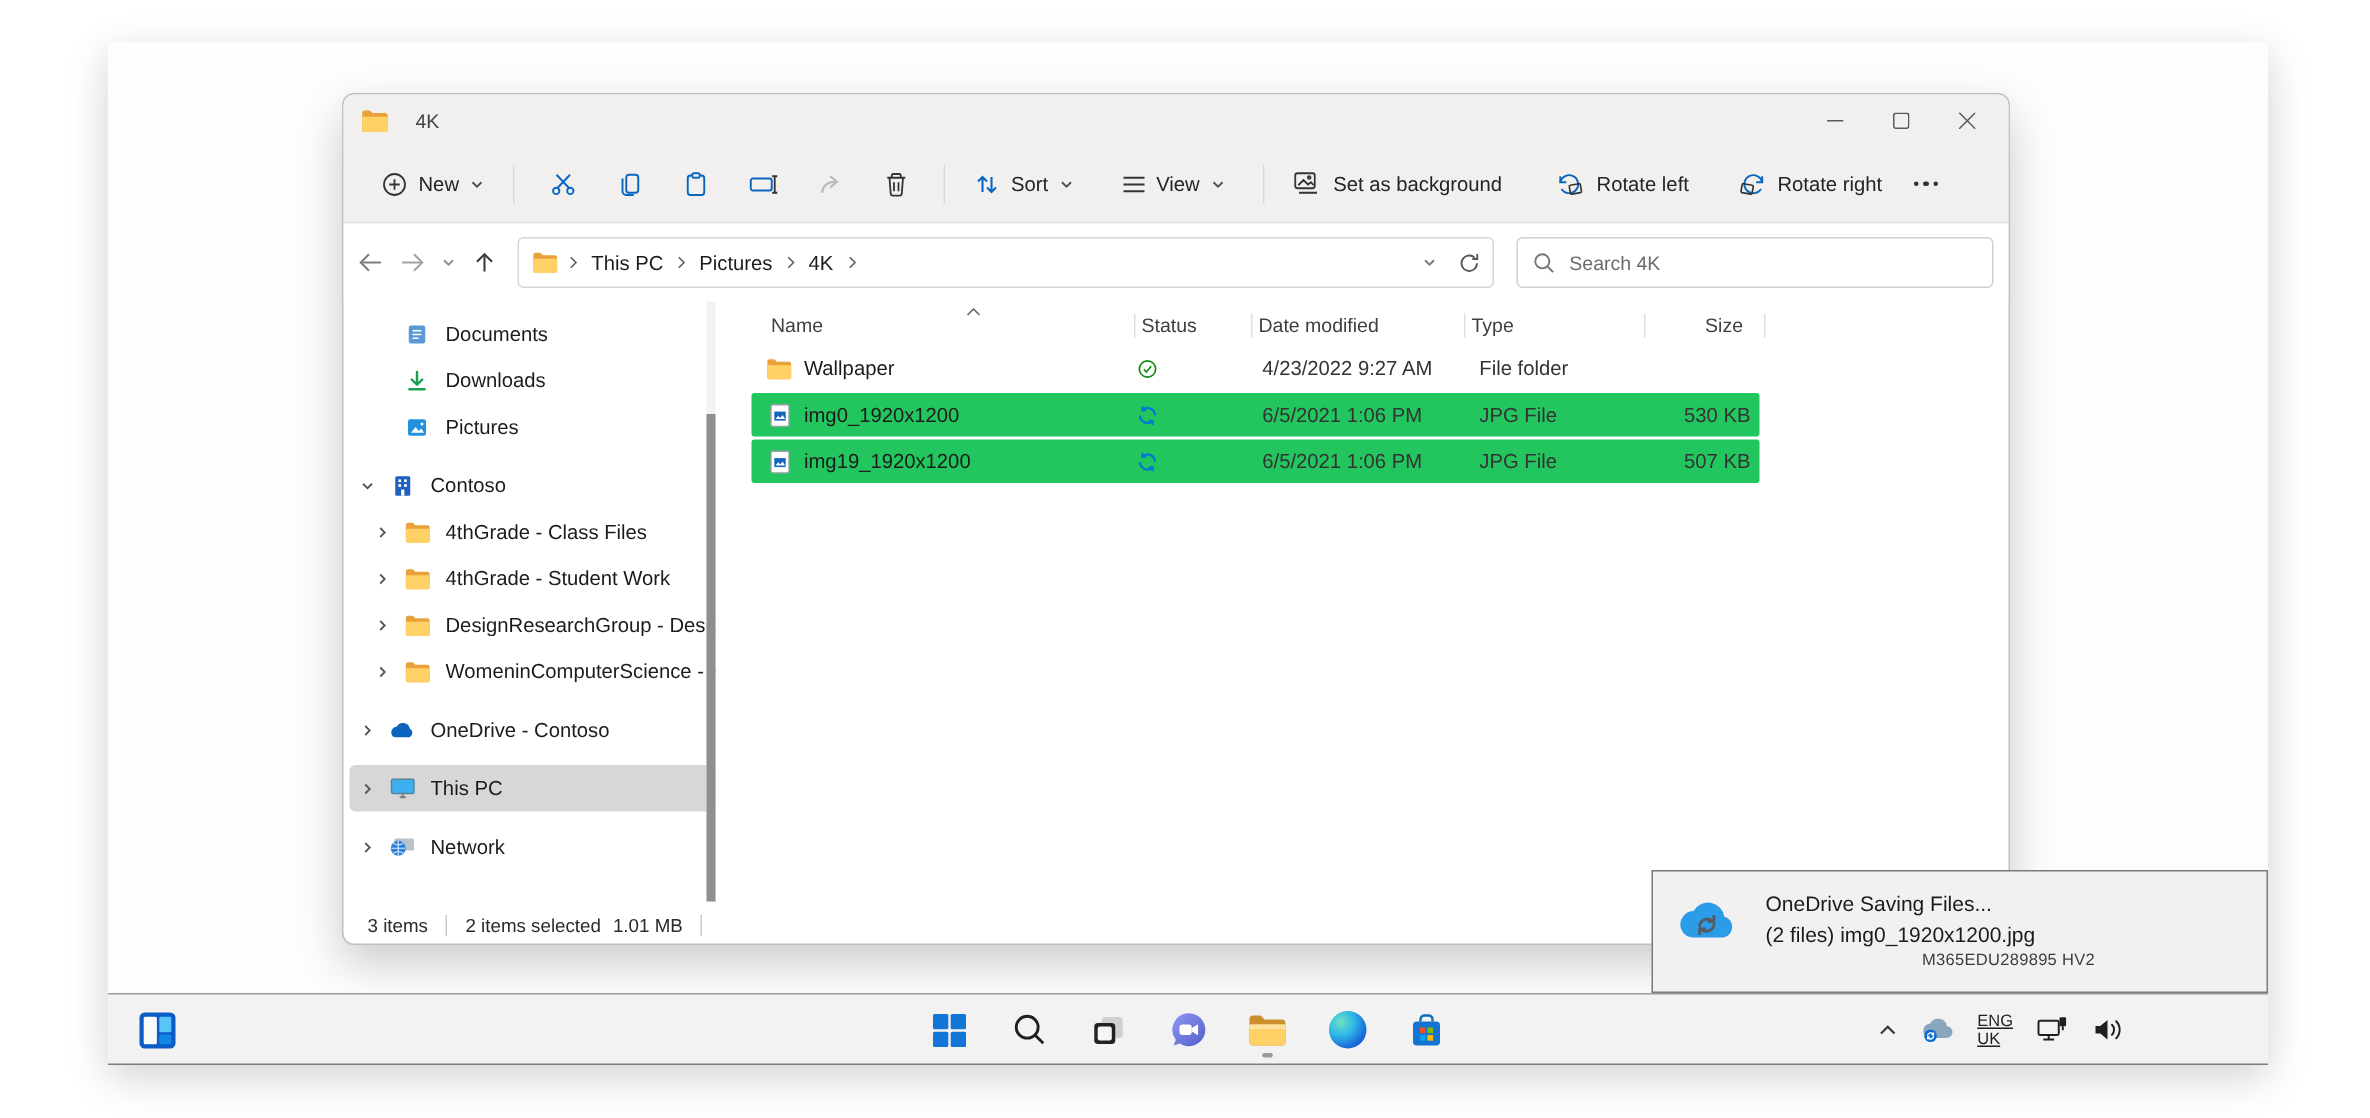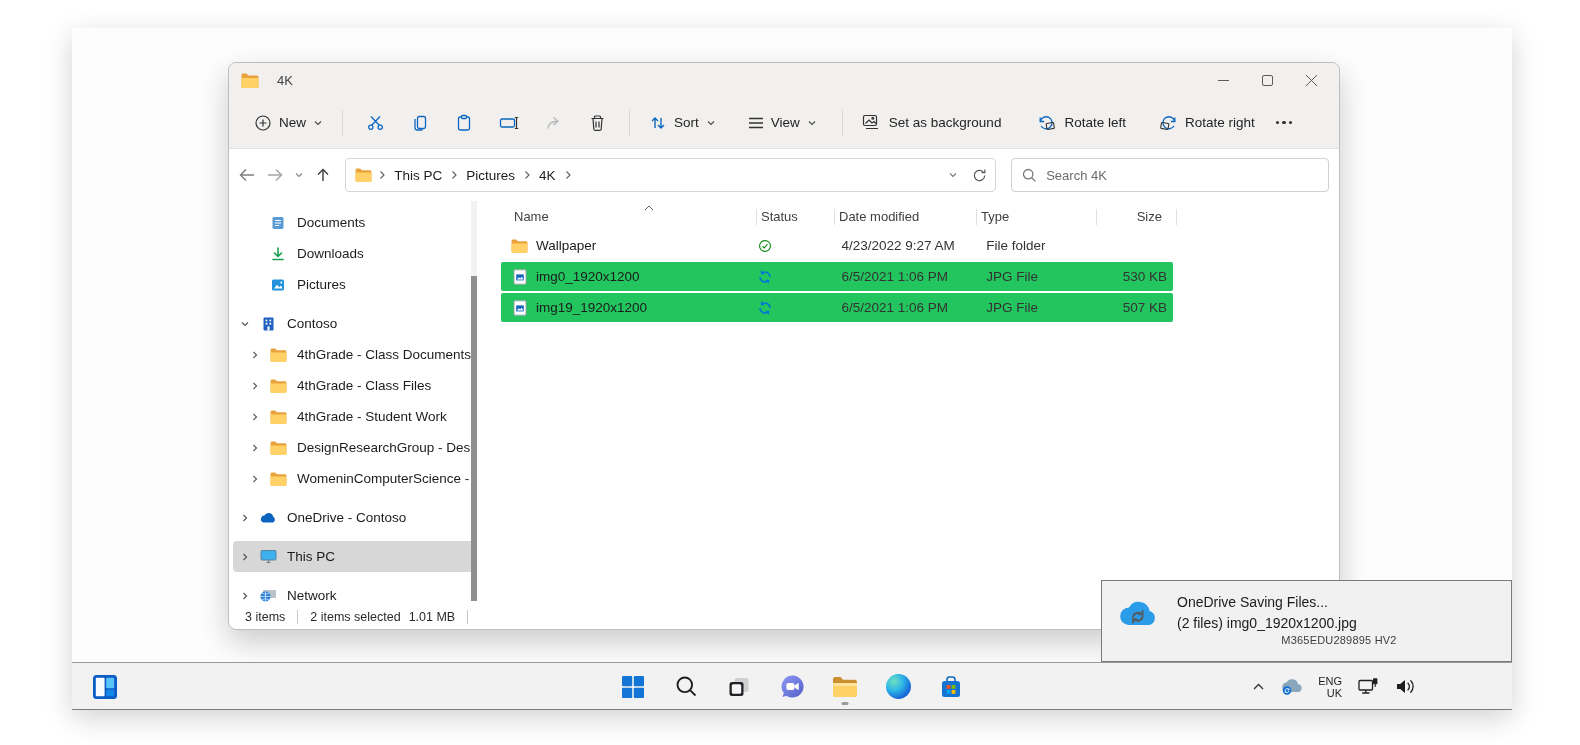--- a/index.html
+++ b/index.html
@@ -88,21 +88,21 @@
   
   .taskbar { position:absolute; left:0; bottom:0; width:100%; height:48px; background:#f2f2f2;
     border-top:1px solid #999; border-bottom:1px solid #7c7c7c; }
   .tb-left { position:absolute; left:16px; top:0; height:47px; display:flex; align-items:center; }
   .tb-center { position:absolute; left:0; right:0; top:0; height:47px; display:flex; align-items:center; justify-content:center; gap:19px; }
   .tb-ico { width:34px; height:34px; display:flex; align-items:center; justify-content:center; border-radius:4px; position:relative; }
   .run-dash { position:absolute; bottom:-1px; left:50%; transform:translateX(-50%); width:7px; height:3px; border-radius:2px; background:#9a9a9a; }
   .edge-circle { width:25px; height:25px; border-radius:50%;
     background:radial-gradient(circle at 32% 30%, #6fe2c0 0%, #2db5e8 38%, #1a6fd8 68%, #1b49c4 100%); }
   .tray { position:absolute; right:96px; top:0; height:47px; display:flex; align-items:center; gap:15px; }
-  .lang { font-size:11px; line-height:12px; text-align:right; color:#1f1f1f; }
+  .lang { font-size:11px; line-height:12px; text-align:left; color:#1f1f1f;text-decoration:underline; }
 </style>
 </head>
 <body>
 
 <div class="desktop">
 
   <div class="window">
 
     <div class="titlebar">
       <span class="sbicon">
@@ -369,34 +369,20 @@
               <svg width="10" height="10" viewBox="0 0 10 10">
                 <path d="M3.5 2 6.5 5 3.5 8" fill="none" stroke="#555" stroke-width="1.2"></path>
               </svg>
             </span>
           <span class="sbicon">
               <svg width="17" height="14" viewBox="0 0 18 15">
                 <path fill="#e9a23b" d="M.5 2.2C.5 1.3 1.2.6 2.1.6h3.4l1.8 1.8h8.6c.9 0 1.6.7 1.6 1.6v9.4c0 .9-.7 1.6-1.6 1.6H2.1c-.9 0-1.6-.7-1.6-1.6z"></path>
                 <path fill="#ffd166" d="M.5 4.9h17v8.5c0 .9-.7 1.6-1.6 1.6H2.1c-.9 0-1.6-.7-1.6-1.6z"></path>
               </svg>
             </span>
-          <span class="sblabel">4thGrade - Class Documents</span>
-        </div>
-        <div class="sbitem pad-child">
-          <span class="sb-chev">
-              <svg width="10" height="10" viewBox="0 0 10 10">
-                <path d="M3.5 2 6.5 5 3.5 8" fill="none" stroke="#555" stroke-width="1.2"></path>
-              </svg>
-            </span>
-          <span class="sbicon">
-              <svg width="17" height="14" viewBox="0 0 18 15">
-                <path fill="#e9a23b" d="M.5 2.2C.5 1.3 1.2.6 2.1.6h3.4l1.8 1.8h8.6c.9 0 1.6.7 1.6 1.6v9.4c0 .9-.7 1.6-1.6 1.6H2.1c-.9 0-1.6-.7-1.6-1.6z"></path>
-                <path fill="#ffd166" d="M.5 4.9h17v8.5c0 .9-.7 1.6-1.6 1.6H2.1c-.9 0-1.6-.7-1.6-1.6z"></path>
-              </svg>
-            </span>
           <span class="sblabel">4thGrade - Class Files</span>
         </div>
         <div class="sbitem pad-child">
           <span class="sb-chev">
               <svg width="10" height="10" viewBox="0 0 10 10">
                 <path d="M3.5 2 6.5 5 3.5 8" fill="none" stroke="#555" stroke-width="1.2"></path>
               </svg>
             </span>
           <span class="sbicon">
               <svg width="17" height="14" viewBox="0 0 18 15">

